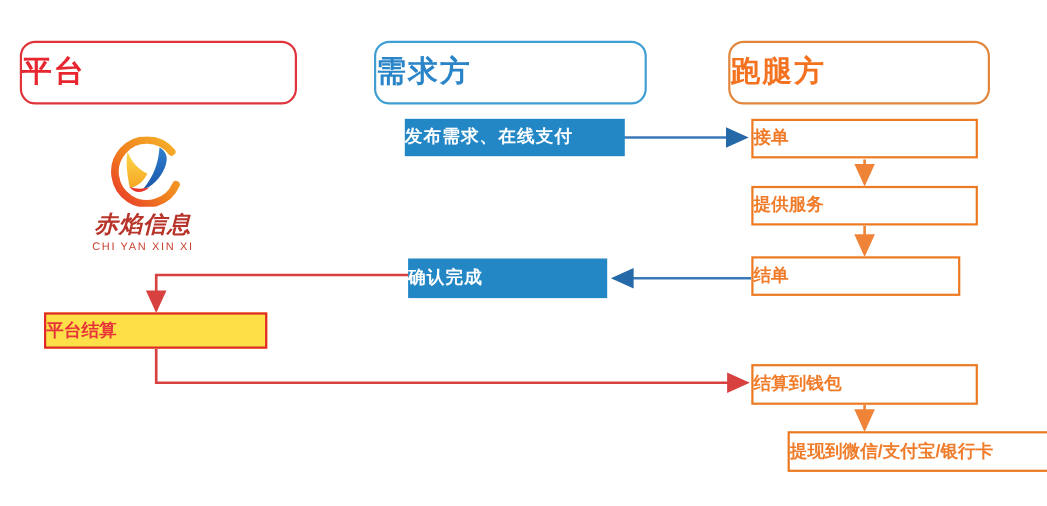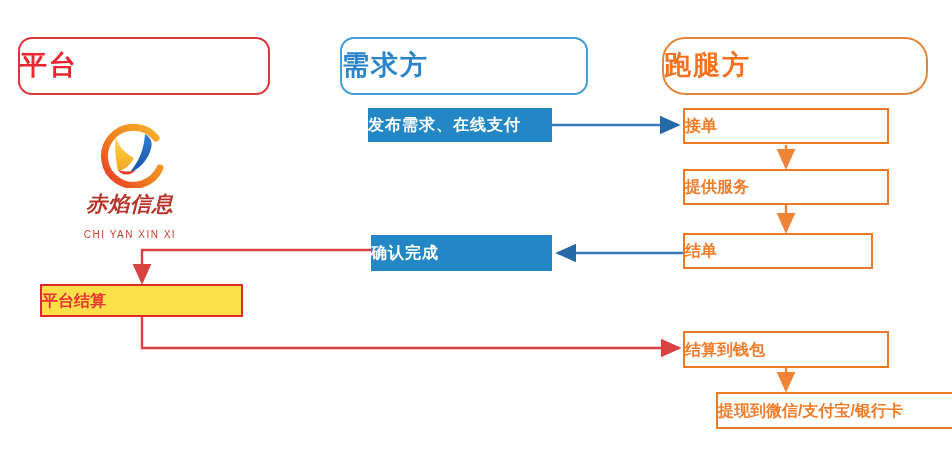--- a/index.html
+++ b/index.html
@@ -90,21 +90,21 @@
     color:#b8332a;
     letter-spacing:1px;
     font-family:"DejaVu Sans","Liberation Sans",sans-serif;
     font-style:italic;
   }
   #logo .logo-en{
     text-align:center;
     font-size:10px;
     color:#c9402f;
     letter-spacing:1.5px;
-    margin-top:11px;
+    margin-top:1px;
   }
 </style>
 </head>
 <body>
 
 <div id="canvas">
 
   <svg class="svg-layer" viewBox="0 0 952 460" xmlns="http://www.w3.org/2000/svg">
     <defs>
       <marker id="ah-blue" markerWidth="9" markerHeight="9" refX="7.5" refY="4.5" orient="auto">
@@ -148,21 +148,21 @@
   </svg>
 
   <div class="node lane lane-red" style="left:18px;top:37px;width:252px;height:58px;">
     <span>平台</span>
   </div>
 
   <div class="node lane lane-blue" style="left:340px;top:37px;width:248px;height:58px;">
     <span>需求方</span>
   </div>
 
-  <div class="node lane lane-orange" style="left:662px;top:37px;width:266px;height:58px;border-radius:23px;">
+  <div class="node lane lane-orange" style="left:662px;top:37px;width:238px;height:58px;">
     <span>跑腿方</span>
   </div>
 
   <div id="logo">
     <div class="mark">
       <svg width="140" height="64" viewBox="0 0 140 64" xmlns="http://www.w3.org/2000/svg">
         <defs>
           <linearGradient id="ringGrad" x1="0" y1="1" x2="1" y2="0">
             <stop offset="0%" stop-color="#e8352a"></stop>
             <stop offset="45%" stop-color="#f07f1e"></stop>
@@ -184,21 +184,21 @@
 
         <path d="M56,14 C60,24 66,30 74,34 C70,42 64,46 58,47 C56,36 54,24 56,14 z" fill="url(#yelGrad)"></path>
 
         <path d="M58,46 C64,48 70,48 76,46 C70,52 62,52 58,46 z" fill="#e8352a"></path>
       </svg>
     </div>
     <div class="logo-cn">赤焰信息</div>
     <div class="logo-en">CHI YAN XIN XI</div>
   </div>
 
-  <div class="node box-blue-fill" style="left:368px;top:108px;width:184px;height:34px;">
+  <div class="node box-blue-fill" style="left:368px;top:108px;width:200px;height:34px;">
     <span>发布需求、在线支付</span>
   </div>
 
   <div class="node box-orange" style="left:683px;top:108px;width:206px;height:36px;">
     <span>接单</span>
   </div>
 
   <div class="node box-orange" style="left:683px;top:169px;width:206px;height:36px;">
     <span>提供服务</span>
   </div>

